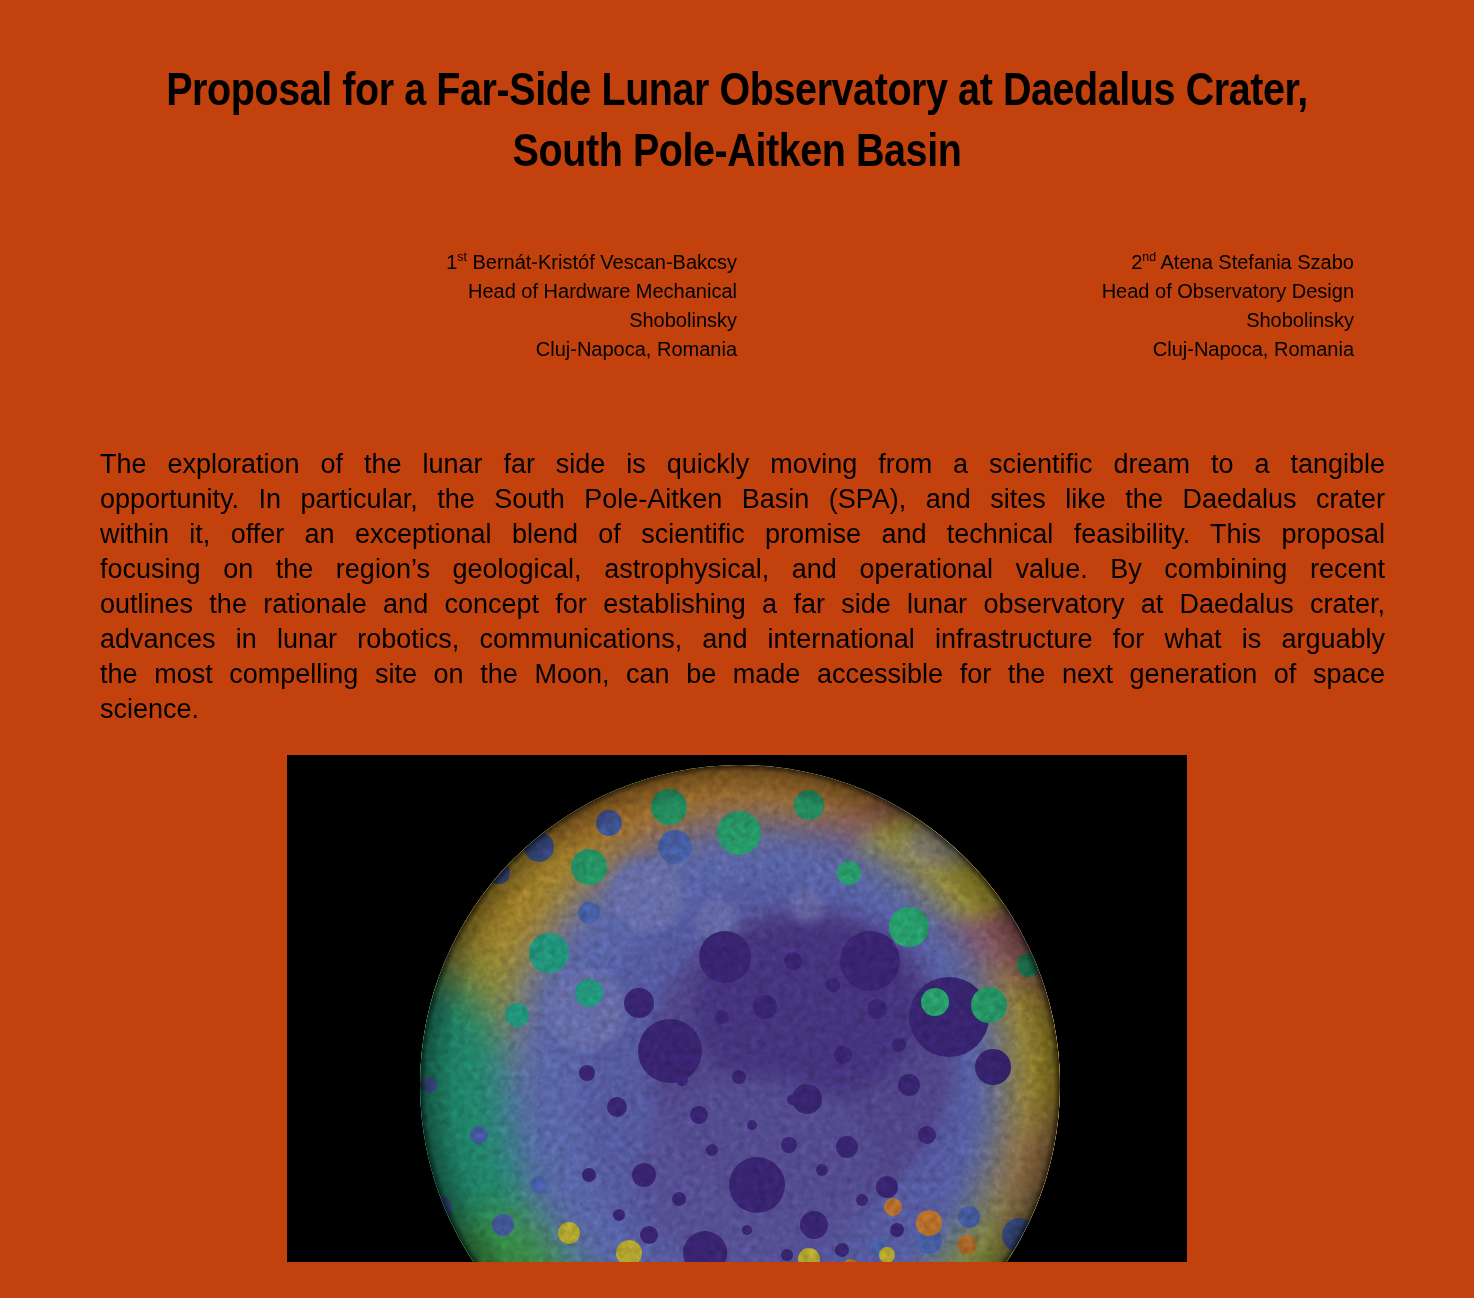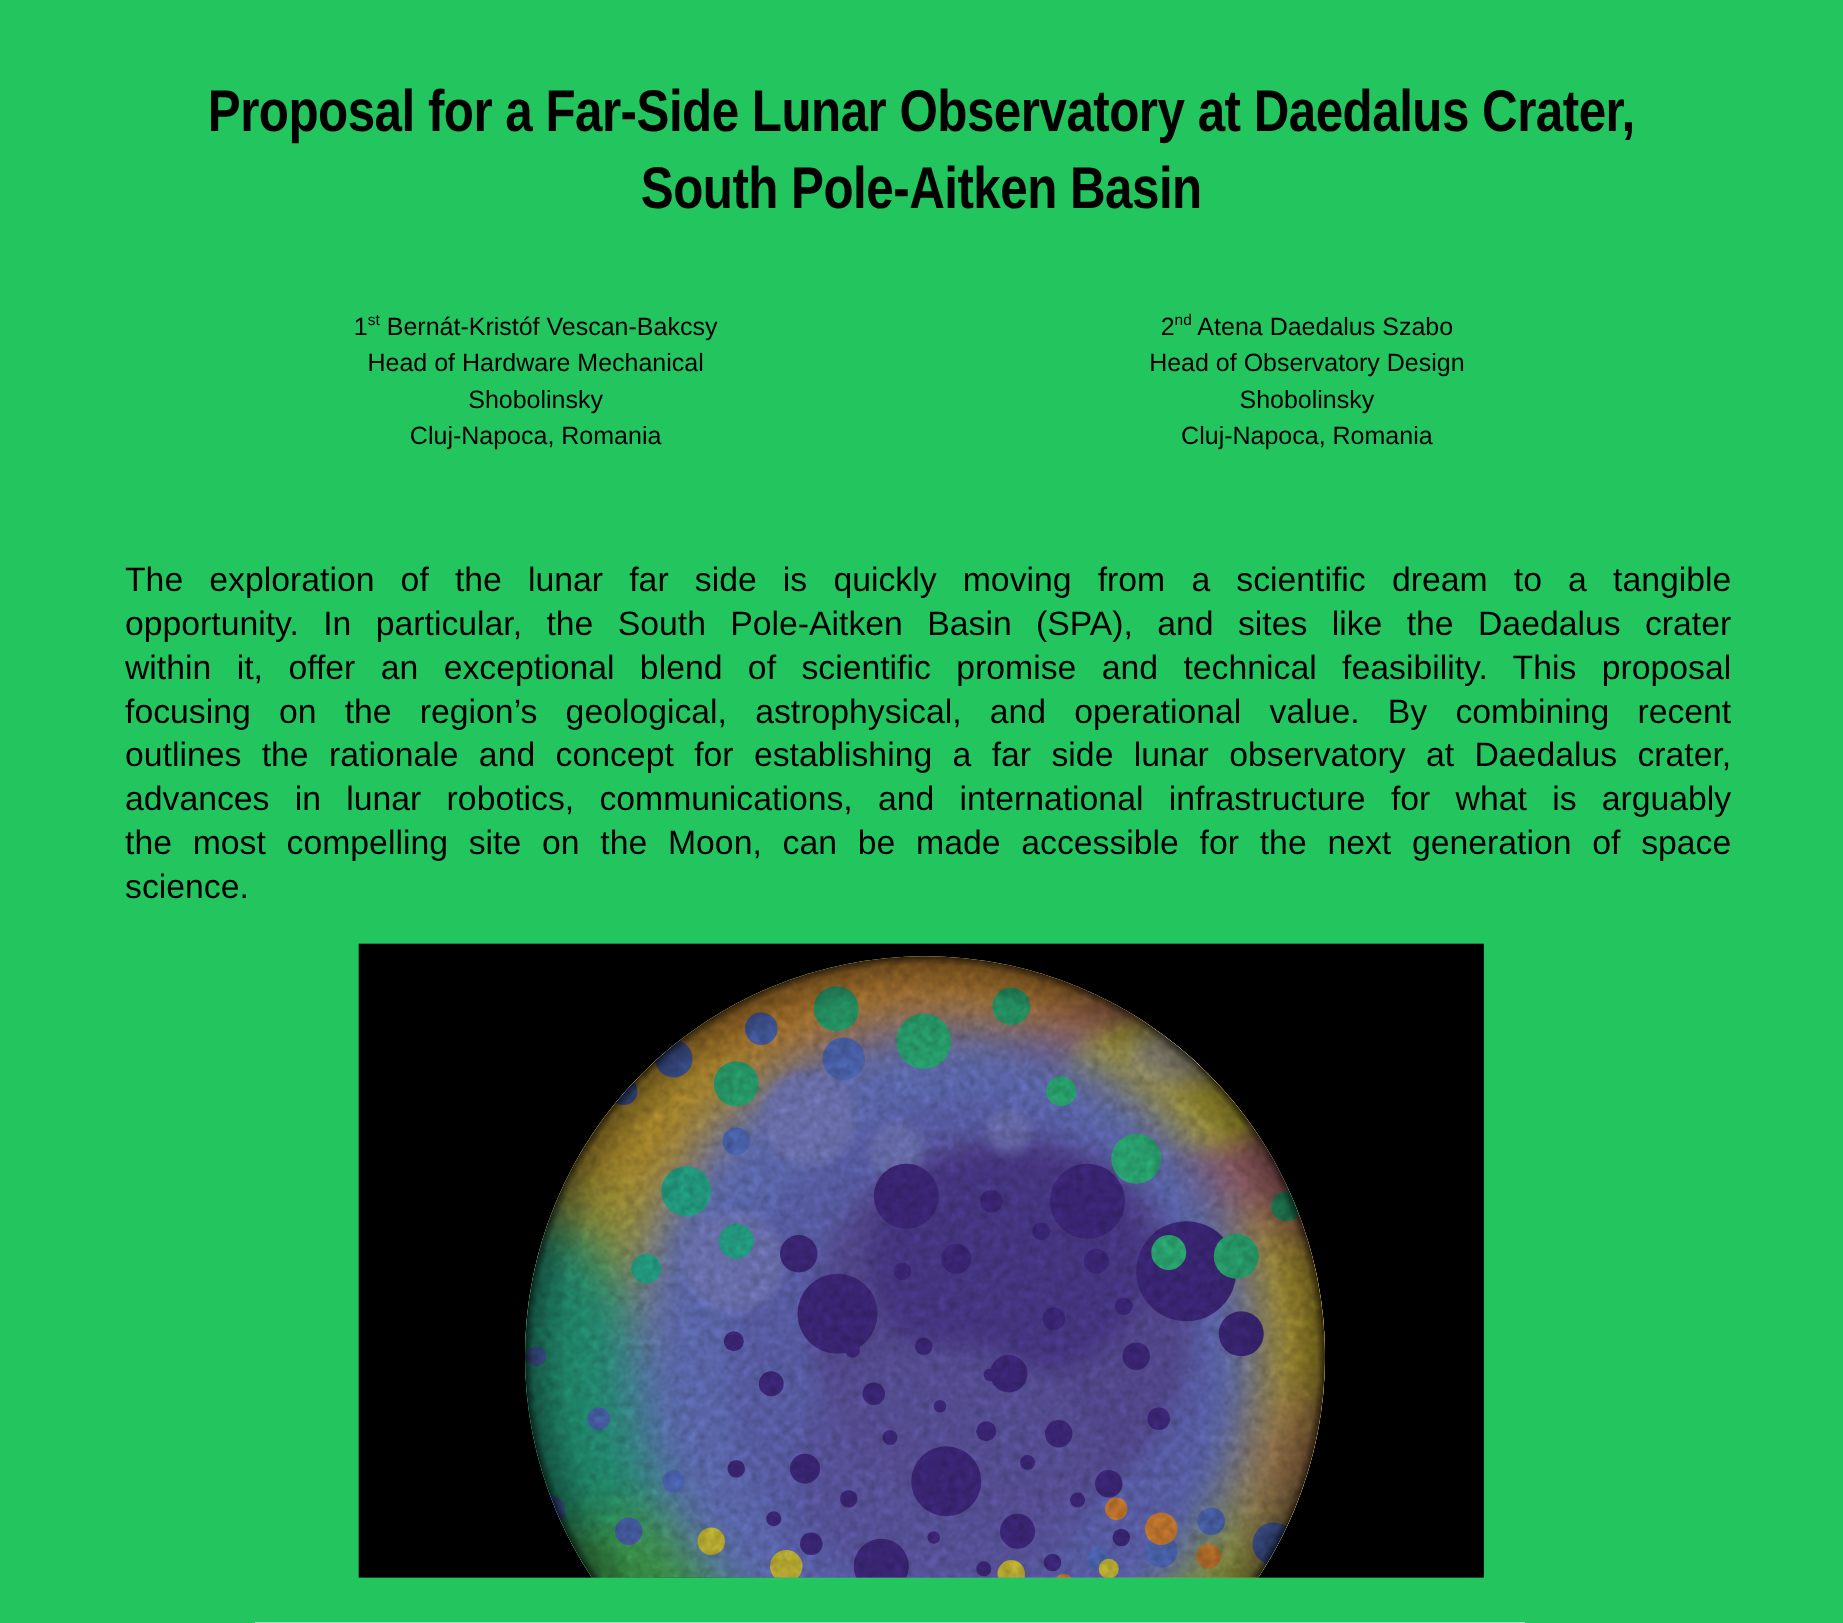--- a/index.html
+++ b/index.html
@@ -4,21 +4,21 @@
 <style>
   * { margin: 0; padding: 0; box-sizing: border-box; }
   html, body { background: #ffffff; }
   body {
     width: 1474px; height: 1298px;
     font-family: "Liberation Sans", sans-serif;
     color: #000000;
     position: relative;
     overflow: hidden;
   }
-  .page { position: relative; width: 1474px; height: 1298px; background: #22c55e; }
+  .page { position: relative; width: 1474px; height: 1298px; background: #c2410c; }
 
   
   .title-block {
     position: absolute; top: 58px; left: 0; right: 0;
     text-align: center;
     font-weight: 700;
     font-size: 47px;
     line-height: 61px;
     letter-spacing: -0.5px;
     transform: scaleX(0.84);
@@ -27,21 +27,21 @@
   .title-line { white-space: nowrap; }
 
   
   .authors-row {
     position: absolute; top: 248px; left: 0; right: 0;
     display: flex;
     padding: 0 120px;
   }
   .author-col {
     flex: 1 1 50%;
-    text-align: center;
+    text-align: right;
     font-size: 20px;
     line-height: 29px;
   }
   .author-col sup { font-size: 0.62em; line-height: 0; }
 
   
   .abstract {
     position: absolute; top: 447px; left: 100px; width: 1285px;
     font-size: 27px;
     line-height: 35px;
@@ -73,21 +73,21 @@
   </div>
 
   <div class="authors-row">
     <div class="author-col">
       <div><span>1</span><sup>st</sup><span> Bernát-Kristóf Vescan-Bakcsy</span></div>
       <div>Head of Hardware Mechanical</div>
       <div>Shobolinsky</div>
       <div>Cluj-Napoca, Romania</div>
     </div>
     <div class="author-col">
-      <div><span>2</span><sup>nd</sup><span> Atena Daedalus Szabo</span></div>
+      <div><span>2</span><sup>nd</sup><span> Atena Stefania Szabo</span></div>
       <div>Head of Observatory Design</div>
       <div>Shobolinsky</div>
       <div>Cluj-Napoca, Romania</div>
     </div>
   </div>
 
   <div class="abstract">
     <div class="line">The exploration of the lunar far side is quickly moving from a scientific dream to a tangible</div>
     <div class="line">opportunity. In particular, the South Pole-Aitken Basin (SPA), and sites like the Daedalus crater</div>
     <div class="line">within it, offer an exceptional blend of scientific promise and technical feasibility. This proposal</div>

